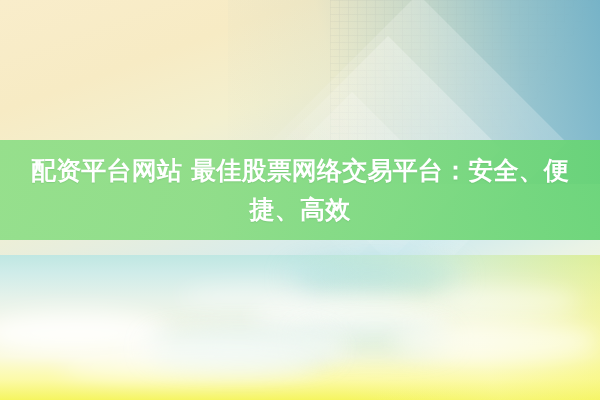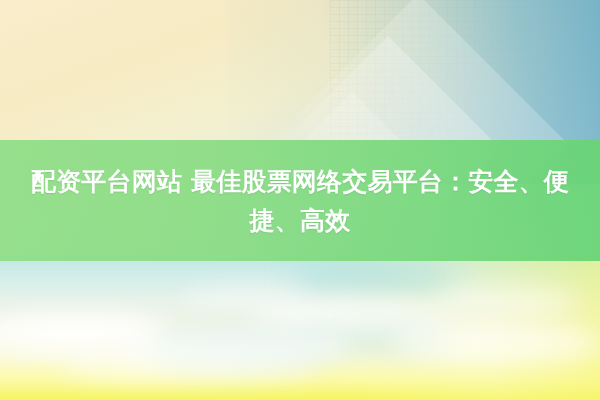--- a/index.html
+++ b/index.html
@@ -157,21 +157,21 @@
   .cb2 { left: 300px; top: 330px; width: 150px; height: 20px; background: rgba(150,212,216,0.40); }
   .cb3 { left: 290px; top: 262px; width: 170px; height: 30px; background: rgba(150,214,218,0.45); }
 
   
 
   .title-band {
     position: absolute;
     left: 0;
     right: 0;
     top: 140px;
-    height: 121px;
+    height: 100px;
     background: linear-gradient(90deg,
       rgba(142,222,135,0.92) 0%,
       rgba(138,220,132,0.93) 35%,
       rgba(120,216,124,0.93) 70%,
       rgba(104,212,118,0.94) 100%);
     display: flex;
     align-items: center;
     justify-content: center;
   }
 

